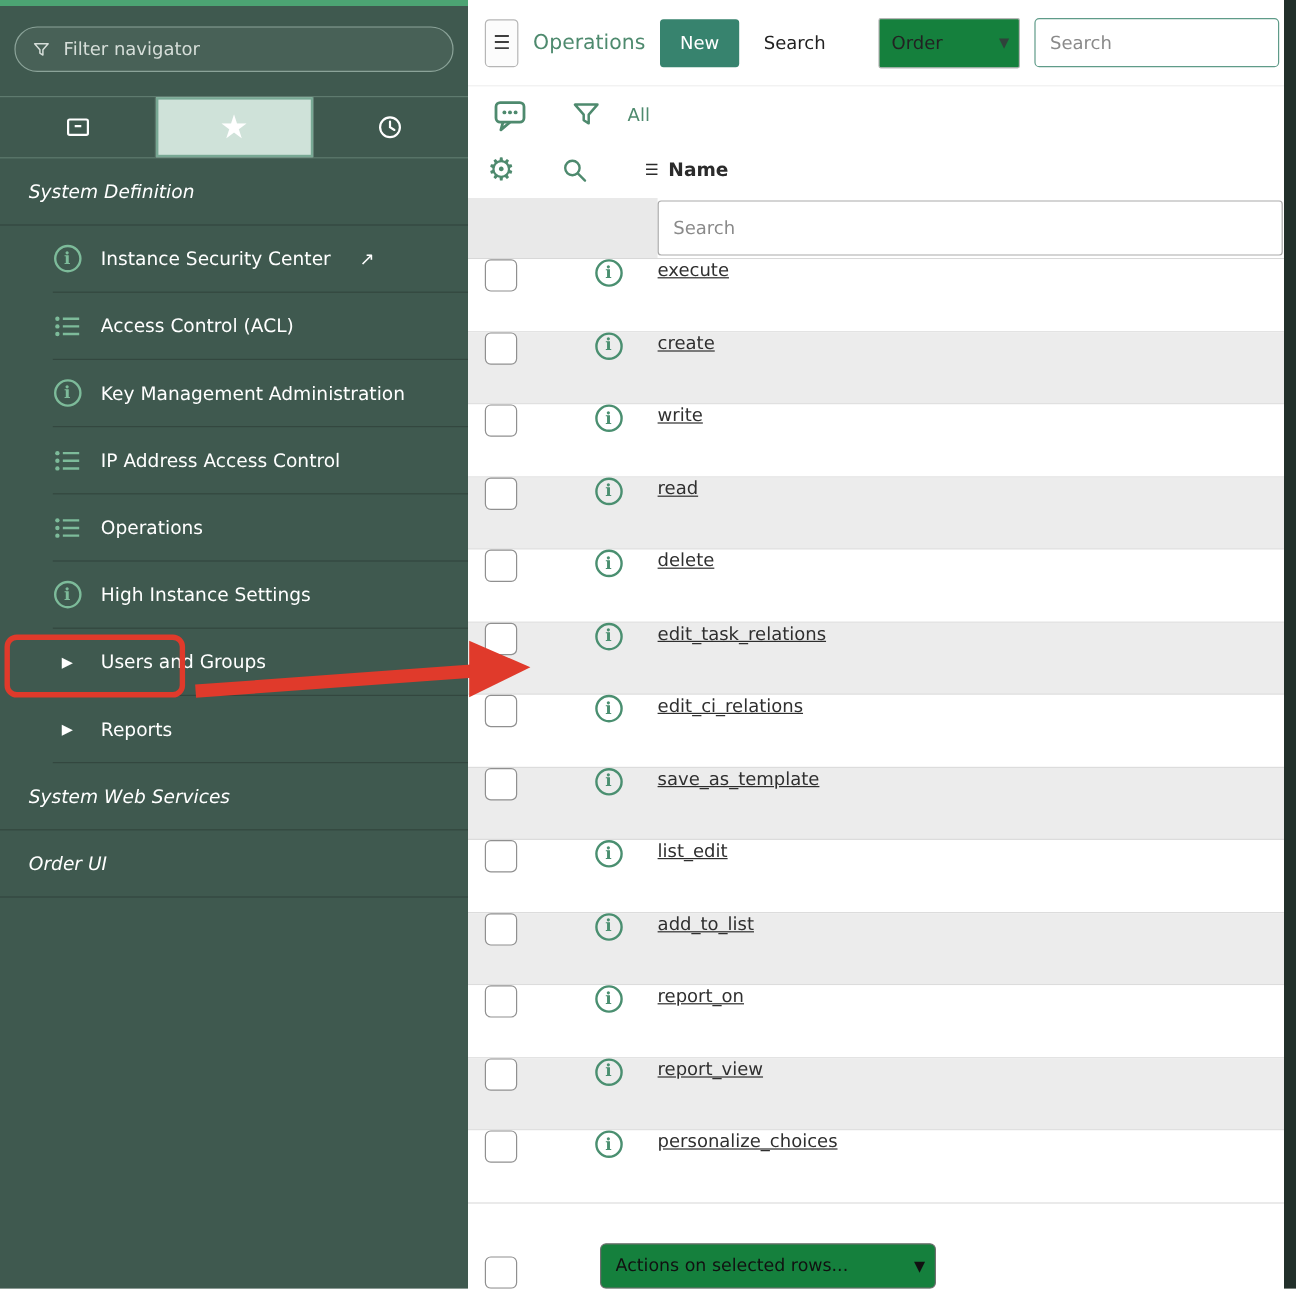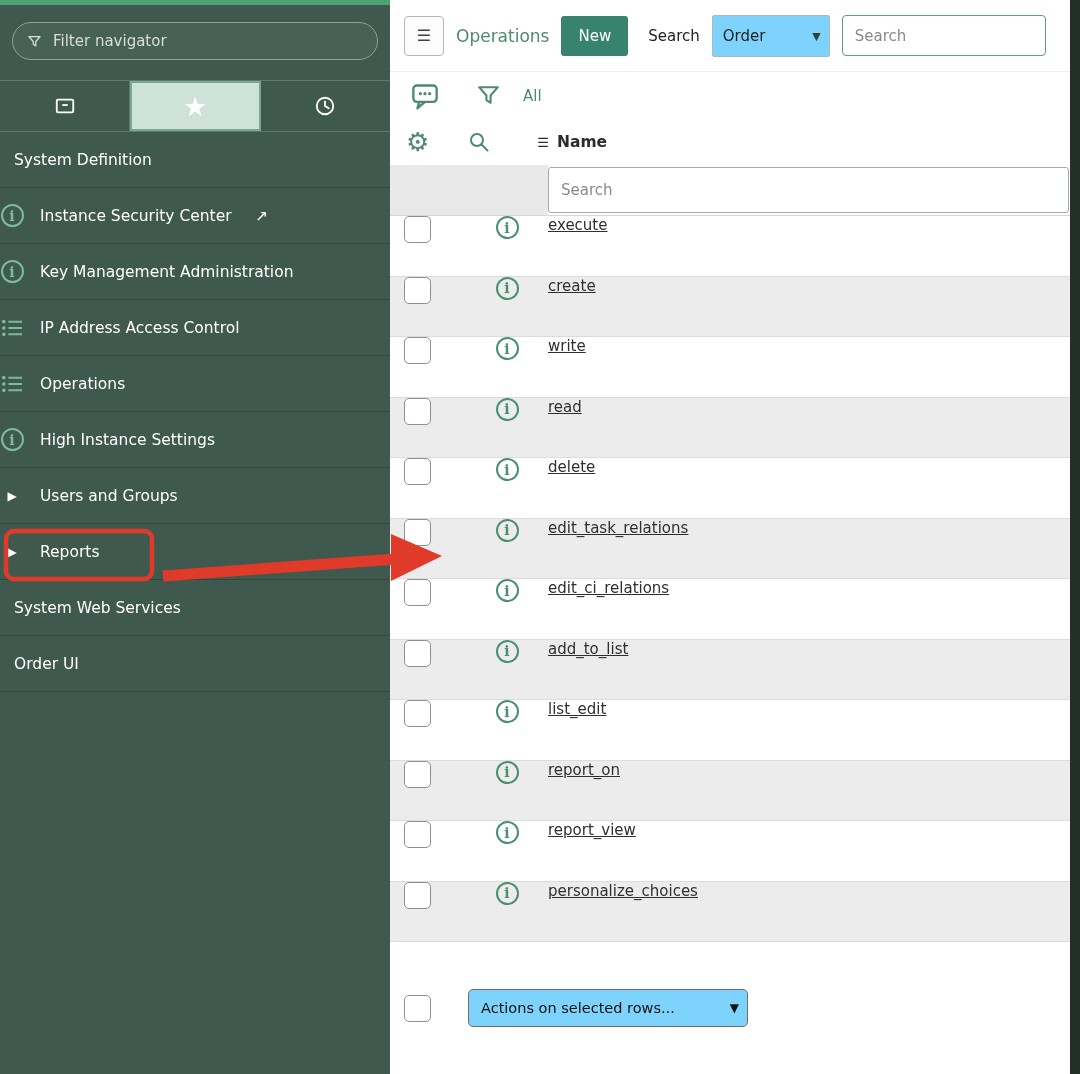--- a/index.html
+++ b/index.html
@@ -19,37 +19,37 @@
   .filter-wrap{padding:17px 12px;position:relative;}
   .filter-input{width:100%;height:38px;background:rgba(255,255,255,0.05);border:1px solid #8ba399;border-radius:19px;color:#fff;font-size:15px;padding:0 14px 0 40px;outline:none;font-family:inherit;}
   .filter-input::placeholder{color:#d6ded9;}
   .filter-icon{position:absolute;left:27px;top:29px;color:#d6ded9;display:flex;}
   .nav-tabs{display:flex;height:52px;margin-top:3px;border-top:1px solid #5e7a6e;border-bottom:1px solid #5e7a6e;}
   .tab{flex:1;display:flex;align-items:center;justify-content:center;border-right:1px solid #5e7a6e;color:#fff;cursor:pointer;}
   .tab:last-child{border-right:none;}
   .tab.selected{background:var(--tab-selected-bg);outline:2px solid #78a894;outline-offset:-2px;}
   .star-glyph{font-size:27px;line-height:1;color:#fff;}
   .nav-item{height:56px;display:flex;align-items:center;border-bottom:1px solid var(--sidebar-divider);font-size:15.5px;cursor:pointer;}
-  .nav-item.section{padding-left:14px;}
-  .nav-item.child{gap:16px;}
+  .nav-item.section{padding-left:24px;font-style:italic;}
+  .nav-item.child{gap:16px;margin-left:44px;}
   .item-icon{width:24px;display:flex;justify-content:center;align-items:center;color:var(--icon-green);flex:0 0 24px;}
   .expander{width:24px;flex:0 0 24px;text-align:center;font-size:12px;color:#fff;}
   .ext-icon{margin-left:8px;font-size:15px;color:#fff;}
   .info-badge{width:23px;height:23px;border:2px solid currentColor;border-radius:50%;display:flex;align-items:center;justify-content:center;}
   .info-badge::after{content:"i";font-family:"DejaVu Serif","Liberation Serif",serif;font-size:14px;font-weight:600;line-height:1;}
   
   .main{flex:1;min-width:0;display:flex;flex-direction:column;background:#fff;}
   .header{flex:0 0 72px;height:72px;display:flex;align-items:center;padding:0 14px;gap:12px;border-bottom:1px solid #efefef;}
   .burger-btn{width:40px;height:40px;border:1px solid #b6b6b6;border-radius:4px;background:#fcfcfc;display:flex;align-items:center;justify-content:center;cursor:pointer;}
   .burger-glyph{font-size:16px;color:#3f3f3f;line-height:1;}
   .page-title{color:var(--accent-green);font-size:17px;font-weight:500;}
   .btn-new{background:var(--button-green);color:#fff;border:none;border-radius:3px;height:40px;padding:0 17px;font-size:15px;font-family:inherit;cursor:pointer;}
   .search-label{font-size:15px;color:#222;margin-left:8px;}
   .select-wrap{position:relative;display:inline-block;}
-  select{appearance:none;-webkit-appearance:none;-moz-appearance:none;font-family:inherit;background:#7dd3fc;cursor:pointer;}
+  select{appearance:none;-webkit-appearance:none;-moz-appearance:none;font-family:inherit;background:#15803d;cursor:pointer;margin-left:32px;}
   select.order{height:42px;width:118px;border:1px solid #b6b6b6;border-radius:2px;font-size:15px;padding:0 26px 0 10px;color:#222;}
   .caret{position:absolute;right:9px;top:50%;transform:translateY(-50%);font-size:11px;color:#30433b;pointer-events:none;}
   .header-search{height:41px;width:204px;border:1.5px solid #5f9b89;border-radius:4px;padding:0 12px;font-size:15px;outline:none;font-family:inherit;color:#333;}
   .header-search::placeholder{color:#8a8a8a;}
   .toolbar-a{flex:0 0 47px;height:47px;display:flex;align-items:center;}
   .icon-bubble{margin-left:20px;color:var(--accent-green);display:flex;cursor:pointer;}
   .icon-funnel{margin-left:36px;color:var(--accent-green);display:flex;cursor:pointer;}
   .all-label{margin-left:22px;color:var(--accent-green);font-size:15px;cursor:pointer;}
   .toolbar-b{flex:0 0 46px;height:46px;display:flex;align-items:center;}
   .gear-glyph{margin-left:16px;font-size:26px;line-height:1;color:var(--accent-green);cursor:pointer;}
@@ -62,21 +62,21 @@
   .col-search-input{flex:1;min-width:0;border:1px solid #a9a9a9;border-radius:3px;margin:2px 11px 2px 0;padding:0 12px;font-size:15px;outline:none;font-family:inherit;color:#333;}
   .col-search-input::placeholder{color:#8a8a8a;}
   .rows{}
   .row{height:60.5px;display:flex;border-bottom:1px solid #dcdcdc;background:#fff;}
   .row:nth-child(even){background:var(--row-alt);}
   .cell-check{flex:0 0 76px;padding-left:14px;}
   .cell-info{flex:0 0 82px;display:flex;justify-content:center;color:#4a8f70;}
   .cell-info .info-badge{cursor:pointer;}
   .record-link{color:var(--link-color);font-size:15px;text-decoration:underline;}
   .cb{appearance:none;-webkit-appearance:none;width:27px;height:27px;border:1.5px solid #909090;border-radius:5px;background:#fff;margin:0;cursor:pointer;display:block;}
-  .footer{flex:1;display:flex;align-items:center;}
+  .footer{flex:1;display:flex;align-items:flex-end;}
   .footer .cb{margin-left:14px;}
   .footer .select-wrap{margin-left:37px;}
   select.actions{height:38px;width:280px;border:1px solid #6f6f6f;border-radius:5px;font-size:14.5px;padding:0 30px 0 12px;color:#111;}
   .footer .caret{font-size:12px;color:#111;font-weight:bold;}
   
   .scrollbar{position:absolute;right:0;top:0;width:10px;height:1074px;background:var(--scrollbar-color);z-index:40;cursor:pointer;}
   .annotation{position:absolute;left:0;top:0;z-index:60;pointer-events:none;}
   .anno-stroke{fill:none;stroke:var(--annotation-red);stroke-width:4.5;}
   .anno-line{stroke:var(--annotation-red);stroke-width:11;}
   .anno-fill{fill:var(--annotation-red);}
@@ -123,20 +123,31 @@
     </div>
     <div class="nav-item child">
       <span class="item-icon">
           <span class="info-badge"></span>
         </span>
       <span>Instance Security Center</span>
       <span class="ext-icon">↗</span>
     </div>
     <div class="nav-item child">
       <span class="item-icon">
+        <svg class="ic" width="22" height="20" viewBox="0 0 24 22">
+            <circle cx="3" cy="4" r="2" fill="currentColor"></circle>
+            <circle cx="3" cy="11" r="2" fill="currentColor"></circle>
+            <circle cx="3" cy="18" r="2" fill="currentColor"></circle>
+            <path d="M8 4h15M8 11h15M8 18h15" stroke="currentColor" stroke-width="2.2"></path>
+          </svg>
+      </span>
+      <span>Access Control (ACL)</span>
+    </div>
+    <div class="nav-item child">
+      <span class="item-icon">
           <span class="info-badge"></span>
         </span>
       <span>Key Management Administration</span>
     </div>
     <div class="nav-item child">
       <span class="item-icon">
         <svg class="ic" width="22" height="20" viewBox="0 0 24 22">
             <circle cx="3" cy="4" r="2" fill="currentColor"></circle>
             <circle cx="3" cy="11" r="2" fill="currentColor"></circle>
             <circle cx="3" cy="18" r="2" fill="currentColor"></circle>
@@ -297,30 +308,39 @@
         </div>
       <a href="#" class="record-link">edit_ci_relations</a>
     </div>
     <div class="row">
       <div class="cell-check">
           <input type="checkbox" class="cb" style="">
         </div>
       <div class="cell-info">
           <span class="info-badge"></span>
         </div>
+      <a href="#" class="record-link">save_as_template</a>
+    </div>
+    <div class="row">
+      <div class="cell-check">
+          <input type="checkbox" class="cb" style="">
+        </div>
+      <div class="cell-info">
+          <span class="info-badge"></span>
+        </div>
+      <a href="#" class="record-link">list_edit</a>
+    </div>
+    <div class="row">
+      <div class="cell-check">
+          <input type="checkbox" class="cb" style="">
+        </div>
+      <div class="cell-info">
+          <span class="info-badge"></span>
+        </div>
       <a href="#" class="record-link">add_to_list</a>
-    </div>
-    <div class="row">
-      <div class="cell-check">
-          <input type="checkbox" class="cb" style="">
-        </div>
-      <div class="cell-info">
-          <span class="info-badge"></span>
-        </div>
-      <a href="#" class="record-link">list_edit</a>
     </div>
     <div class="row">
       <div class="cell-check">
           <input type="checkbox" class="cb" style="">
         </div>
       <div class="cell-info">
           <span class="info-badge"></span>
         </div>
       <a href="#" class="record-link">report_on</a>
     </div>

